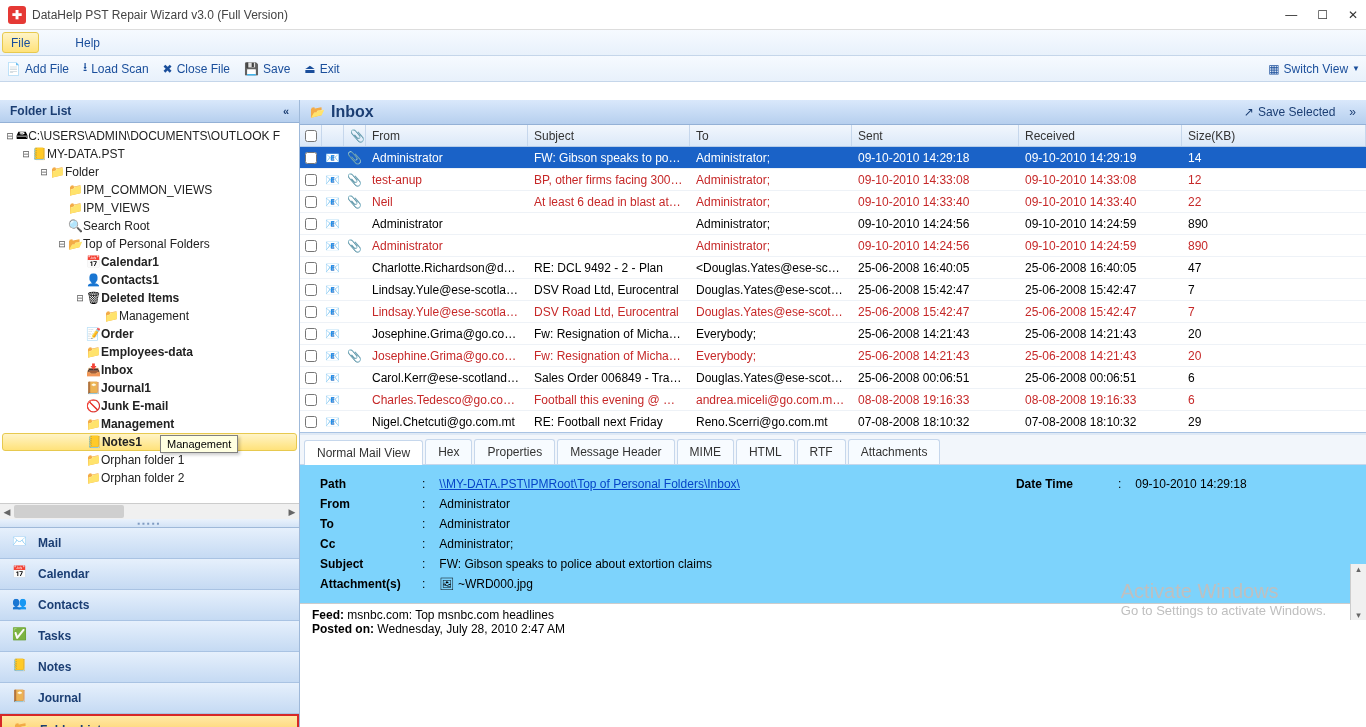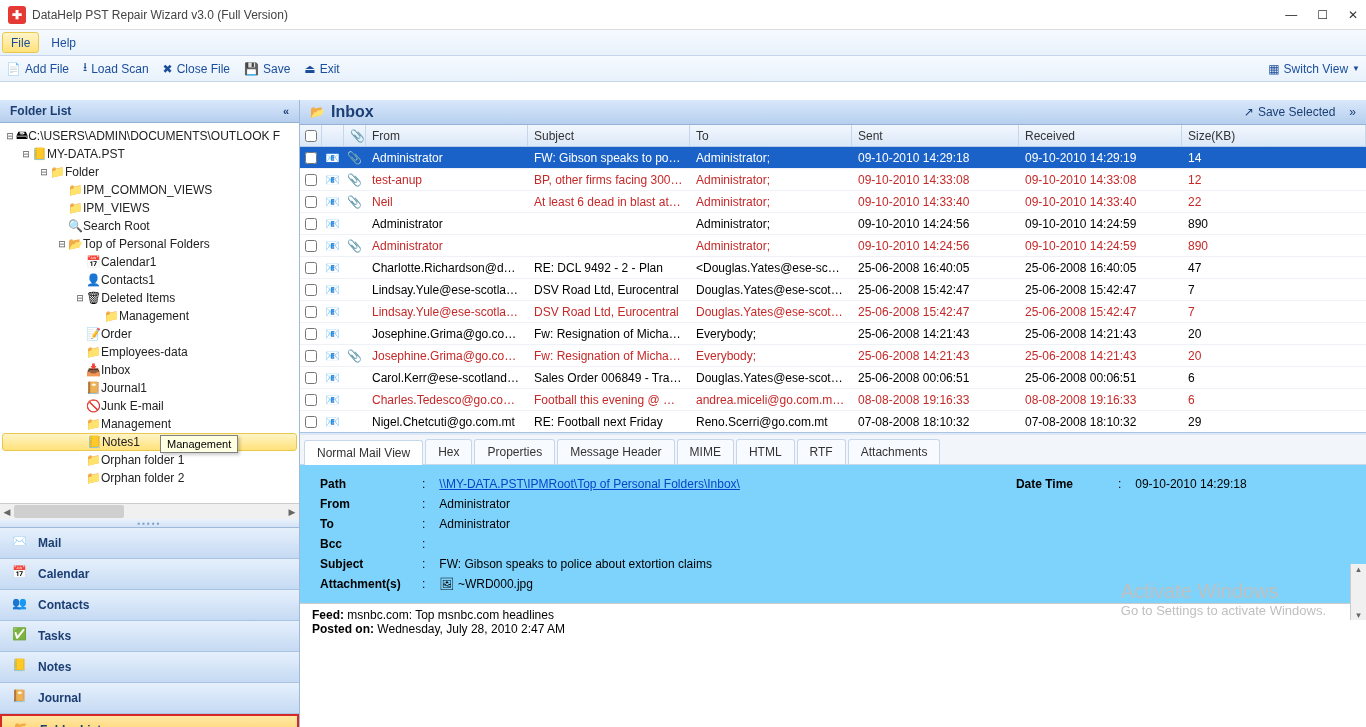--- a/index.html
+++ b/index.html
@@ -1,34 +1,34 @@
 <!DOCTYPE html>
 <html><head>
 <meta charset="utf-8">
 <style>
 * { box-sizing: border-box; margin: 0; padding: 0; font-family: "Segoe UI", Tahoma, sans-serif; font-size: 12px; }
 html, body { width: 1366px; height: 727px; overflow: hidden; background: #fff; }
 .titlebar { height: 30px; display: flex; align-items: center; padding: 0 8px; border-bottom: 1px solid #ddd; }
 .titlebar .appicon { width: 18px; height: 18px; background: #e53935; border-radius: 3px; display: flex; align-items: center; justify-content: center; color: #fff; font-weight: bold; margin-right: 6px; }
 .titlebar .title { color: #444; }
 .titlebar .winbtns { margin-left: auto; display: flex; gap: 20px; font-size: 14px; color: #333; }
-.menubar { height: 26px; display: flex; align-items: stretch; background: linear-gradient(#f6faff,#e8f1fb); border-bottom: 1px solid #c5d6ea; }
+.menubar { height: 26px; display: flex; align-items: stretch; background: linear-gradient(#f6faff,#e8f1fb); border-bottom: 1px solid #c5d6ea; gap: 24px; }
 .menubar .menuitem { padding: 0 10px; display: flex; align-items: center; color: #1a4e9b; cursor: default; }
 .menubar .menuitem.active { background: linear-gradient(#fff4c7,#ffe27a); border: 1px solid #e7c94f; border-radius: 3px; margin: 2px; padding: 0 8px; }
 .toolbar { height: 26px; display: flex; align-items: center; background: linear-gradient(#f6faff,#e8f1fb); border-bottom: 1px solid #c5d6ea; padding: 0 6px; gap: 14px; }
 .toolbar .tbtn { display: flex; align-items: center; gap: 4px; color: #1a4e9b; cursor: default; }
 .toolbar .spacer { flex: 1; }
 .body { display: flex; height: calc(727px - 30px - 26px - 26px); margin-top: 18px; }
 .leftpane { width: 300px; border-right: 1px solid #9fb9d9; display: flex; flex-direction: column; background: #fff; }
 .pane-header { background: linear-gradient(#d9e8fb,#b6cfee); color: #1b3e73; font-weight: bold; font-size: 15px; padding: 4px 10px; border-bottom: 1px solid #94b1d6; display: flex; align-items: center; position: relative; }
 .tree { flex: 1; overflow: auto; padding: 4px 2px; }
 .tree-row { display: flex; align-items: center; height: 18px; white-space: nowrap; cursor: default; }
 .tree-row .toggle { width: 12px; text-align: center; color: #555; font-size: 9px; }
 .tree-row .label { color: #222; }
-.tree-row.bold .label { font-weight: normal; }
+.tree-row.bold .label { font-weight: bold; }
 .tree-row.sel { background: linear-gradient(#fff4c7,#ffe27a); border: 1px solid #e7c94f; border-radius: 3px; }
 .hscroll { height: 16px; background: #f0f0f0; border-top: 1px solid #ccc; position: relative; }
 .hscroll .thumb { position: absolute; left: 14px; top: 1px; height: 13px; width: 110px; background: #cfcfcf; border-radius: 2px; }
 .hscroll .arr { position: absolute; top: 0; width: 14px; height: 16px; display: flex; align-items: center; justify-content: center; color: #666; font-size: 9px; }
 .hscroll .arr.l { left: 0; }
 .hscroll .arr.r { right: 0; }
 .grip { height: 8px; background: linear-gradient(#eaf2fc,#d3e3f6); text-align: center; color: #7f9bc1; font-size: 8px; letter-spacing: 2px; }
 .navbtns { border-top: 1px solid #9fb9d9; }
 .navbtn { height: 31px; display: flex; align-items: center; gap: 8px; padding: 0 12px; background: linear-gradient(#e6f0fc,#c5daf3); border-bottom: 1px solid #a9c3e3; color: #1b3e73; font-weight: bold; cursor: default; }
 .navbtn .nicon { width: 18px; height: 18px; }
@@ -470,23 +470,23 @@
                 <td class="k">From</td>
                 <td class="c">:</td>
                 <td colspan="5">Administrator</td>
               </tr>
           <tr>
                 <td class="k">To</td>
                 <td class="c">:</td>
                 <td colspan="5">Administrator</td>
               </tr>
           <tr>
-                <td class="k">Bcc</td>
-                <td class="c">:</td>
-                <td colspan="5"></td>
+                <td class="k">Cc</td>
+                <td class="c">:</td>
+                <td colspan="5">Administrator;</td>
               </tr>
           <tr>
                 <td class="k">Subject</td>
                 <td class="c">:</td>
                 <td colspan="5">FW: Gibson speaks to police about extortion claims</td>
               </tr>
           <tr>
                 <td class="k">Attachment(s)</td>
                 <td class="c">:</td>
                 <td colspan="5"><span>🖼</span> <span>~WRD000.jpg</span></td>

